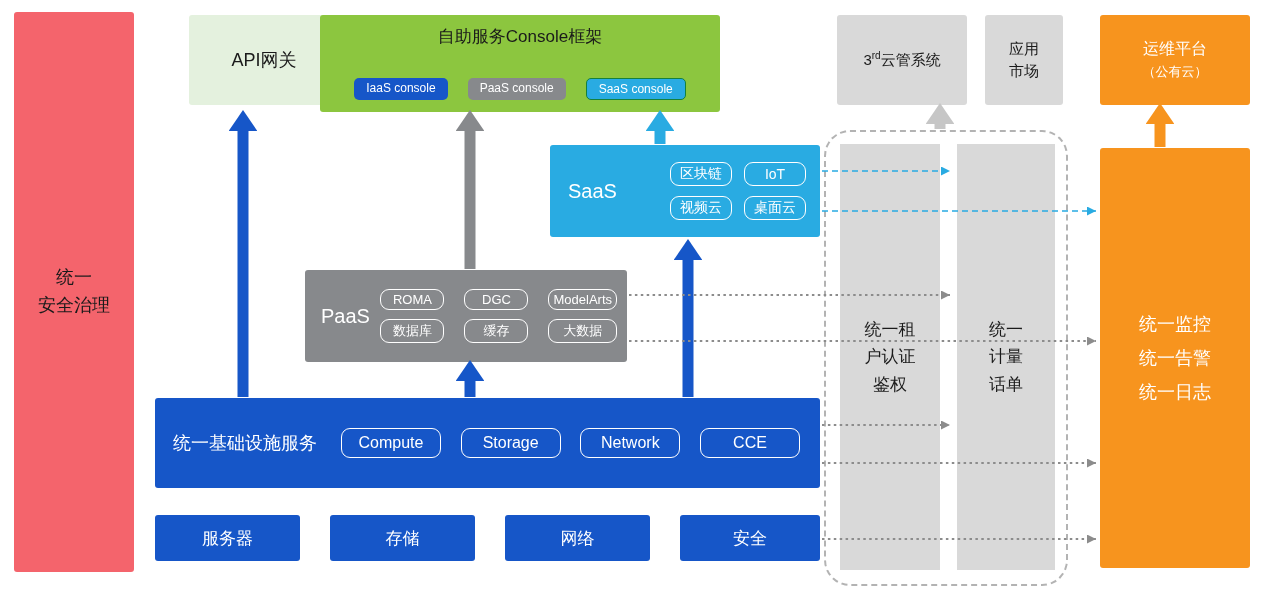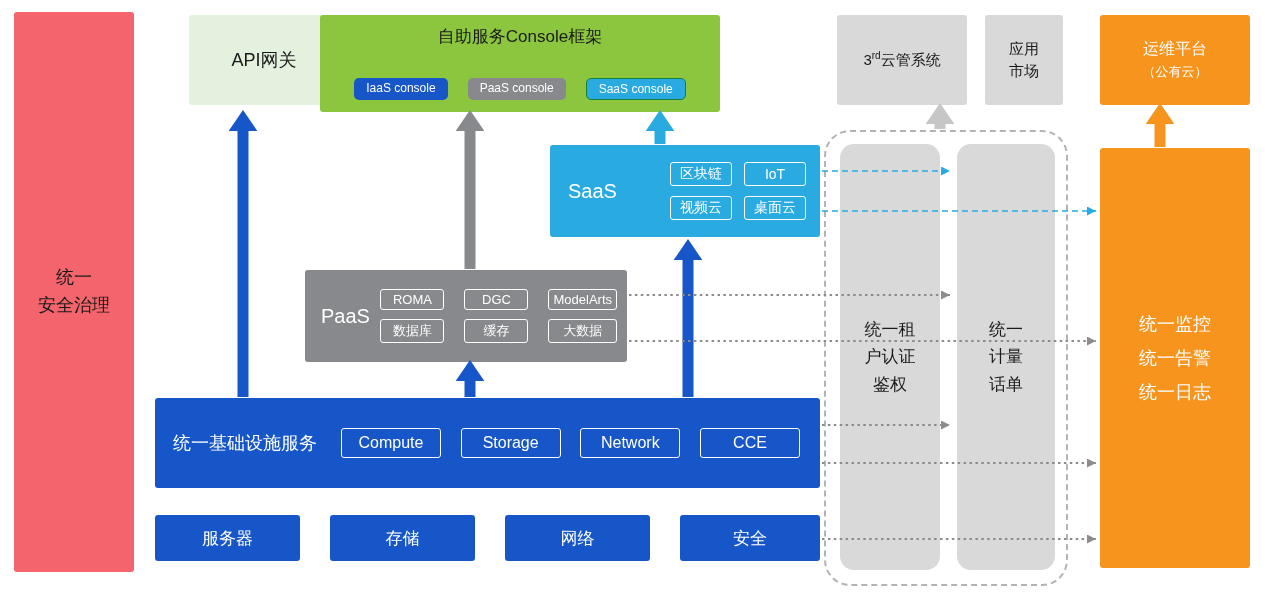--- a/index.html
+++ b/index.html
@@ -30,21 +30,21 @@
   .market { left:985px; top:15px; width:78px; height:90px; background:var(--c-light-gray,#D9D9D9); font-size:15px; line-height:1.5; }
   .om { left:1100px; top:15px; width:150px; height:90px; background:var(--c-orange,#F7941E); color:#fff; }
   .om-line1 { font-size:16px; }
   .om-line2 { font-size:13px; margin-top:3px; }
 
   
   .saas { left:550px; top:145px; width:270px; height:92px; background:var(--c-cyan,#29ABE2); justify-content:flex-start; padding:0 14px 0 18px; }
   .layer-label { color:#fff; font-size:20px; }
   .chip-grid { display:grid; gap:10px 12px; margin-left:auto; }
   .saas-grid { grid-template-columns:auto auto; }
-  .chip { border:1.5px solid #fff; color:#fff; border-radius:3px; font-size:14px; padding:2px 8px; min-width:62px; display:flex; align-items:center; justify-content:center; white-space:nowrap; }
+  .chip { border:1.5px solid #fff; color:#fff; border-radius:9px; font-size:14px; padding:2px 8px; min-width:62px; display:flex; align-items:center; justify-content:center; white-space:nowrap; }
 
   
   .paas { left:305px; top:270px; width:322px; height:92px; background:var(--c-gray,#87898C); justify-content:flex-start; padding:0 10px 0 16px; }
   .paas-grid { grid-template-columns:auto auto auto; gap:9px 20px; }
   .paas .chip { font-size:13px; min-width:64px; padding:2px 4px; }
 
   
   .infra { left:155px; top:398px; width:665px; height:90px; background:var(--c-blue,#1656C8); justify-content:flex-start; padding:0 20px 0 18px; gap:24px; color:#fff; }
   .infra-label { font-size:18px; white-space:nowrap; }
   .infra-chips { display:flex; flex:1; justify-content:space-between; }
@@ -52,21 +52,21 @@
 
   
   .res { top:515px; height:46px; background:var(--c-blue,#1656C8); color:#fff; font-size:17px; }
   .res-1 { left:155px; width:145px; }
   .res-2 { left:330px; width:145px; }
   .res-3 { left:505px; width:145px; }
   .res-4 { left:680px; width:140px; }
 
   
   .dashed-wrap { position:absolute; left:824px; top:130px; width:244px; height:456px; border:2px dashed var(--c-dash-border,#B3B3B3); border-radius:26px; }
-  .graybar { background:var(--c-light-gray,#D9D9D9); font-size:17px; line-height:1.6; border-radius:14px; }
+  .graybar { background:var(--c-light-gray,#D9D9D9); font-size:17px; line-height:1.6; border-radius:0; }
   .bar-auth { left:840px; top:144px; width:100px; height:426px; }
   .bar-meter { left:957px; top:144px; width:98px; height:426px; }
 
   
   .monitor { left:1100px; top:148px; width:150px; height:420px; background:var(--c-orange,#F7941E); color:#fff; font-size:18px; line-height:1.9; }
 
   
   #arrows { position:absolute; left:0; top:0; pointer-events:none; }
   .big { stroke-width:11; }
   .dashline { fill:none; }

